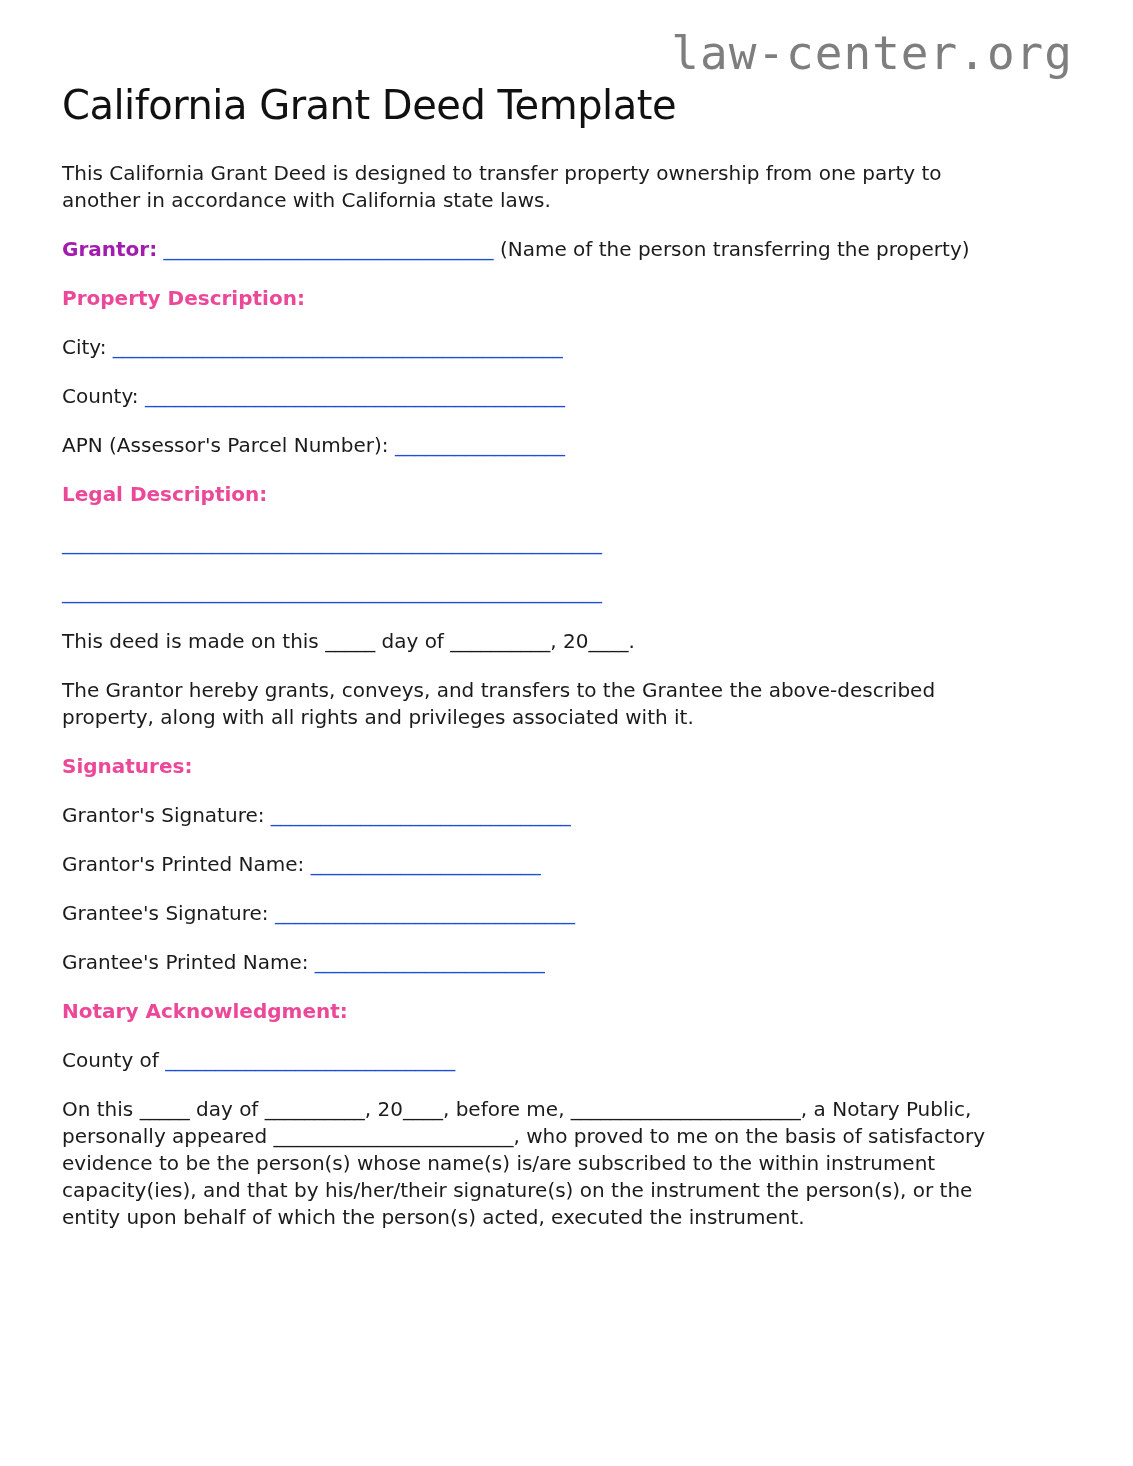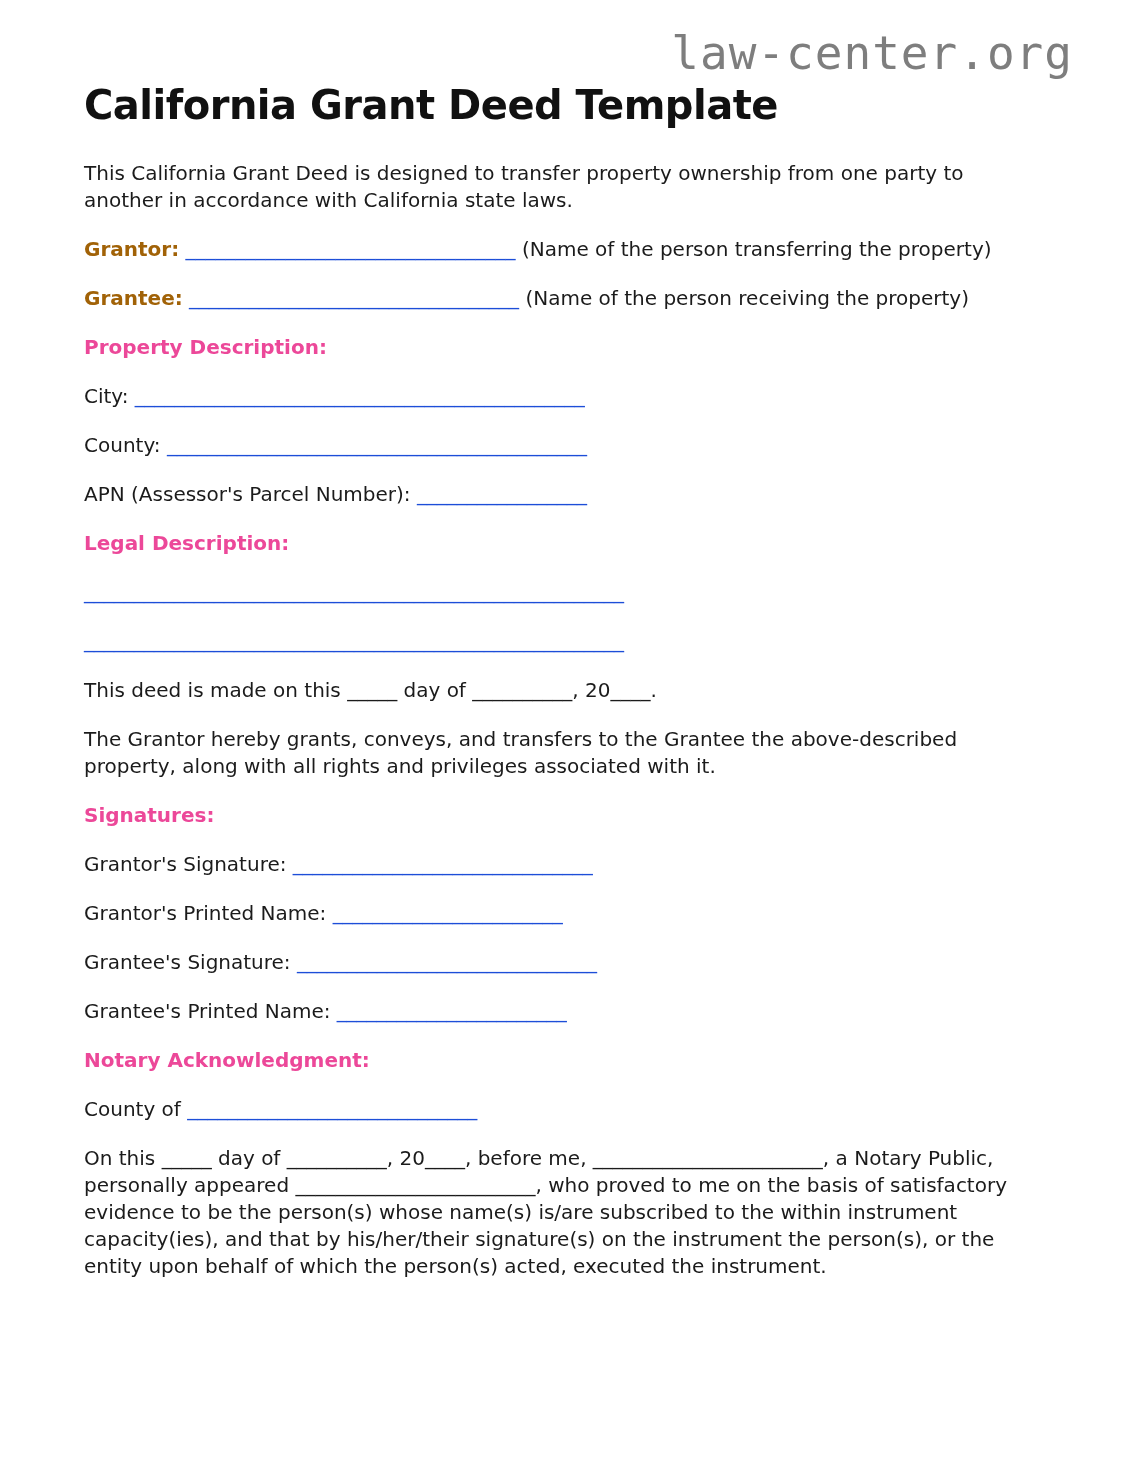--- a/index.html
+++ b/index.html
@@ -11,45 +11,45 @@
     width: 1133px;
     height: 1466px;
     font-family: "DejaVu Sans", "Liberation Sans", sans-serif;
     color: #1b1b1b;
     overflow: hidden;
   }
   .page {
     box-sizing: border-box;
     width: 1133px;
     height: 1466px;
-    padding: 28px 60px 0 84px;
+    padding: 28px 60px 0 62px;
   }
   .watermark {
     font-family: "DejaVu Sans Mono", "Liberation Mono", monospace;
     font-size: 46px;
     line-height: 50px;
     color: #7e7e7e;
     text-align: right;
     letter-spacing: 1px;
   }
   h1.title {
     font-size: 40px;
     line-height: 50px;
     margin: 2px 0 30px 0;
-    font-weight: bold;
+    font-weight: normal;
     color: #111111;
     letter-spacing: -0.5px;
   }
   .para {
     font-size: 20px;
     line-height: 27px;
     margin: 0 0 22px 0;
   }
   .ln { display: block; white-space: nowrap; }
-  strong.lbl { font-weight: bold; color: #a16207; }
+  strong.lbl { font-weight: bold; color: #a21caf; }
   .heading {
     font-weight: bold;
     color: #ec4899;
   }
   .blank {
     letter-spacing: 0;
     white-space: nowrap;
     color: #1d4ed8;
     margin-top: 36px;
   }
@@ -67,25 +67,20 @@
     <span class="ln">This California Grant Deed is designed to transfer property ownership from one party to</span>
     <span class="ln">another in accordance with California state laws.</span>
   </p>
 
   <p class="para">
     <strong class="lbl">Grantor:</strong>
     <span class="blank">_________________________________</span>
     <span>(Name of the person transferring the property)</span>
   </p>
 
-  <p class="para">
-    <strong class="lbl">Grantee:</strong>
-    <span class="blank">_________________________________</span>
-    <span>(Name of the person receiving the property)</span>
-  </p>
 
   <p class="para heading">Property Description:</p>
 
 
   <p class="para">
     <span>City:</span>
     <span class="blank">_____________________________________________</span>
   </p>
 
   <p class="para">

